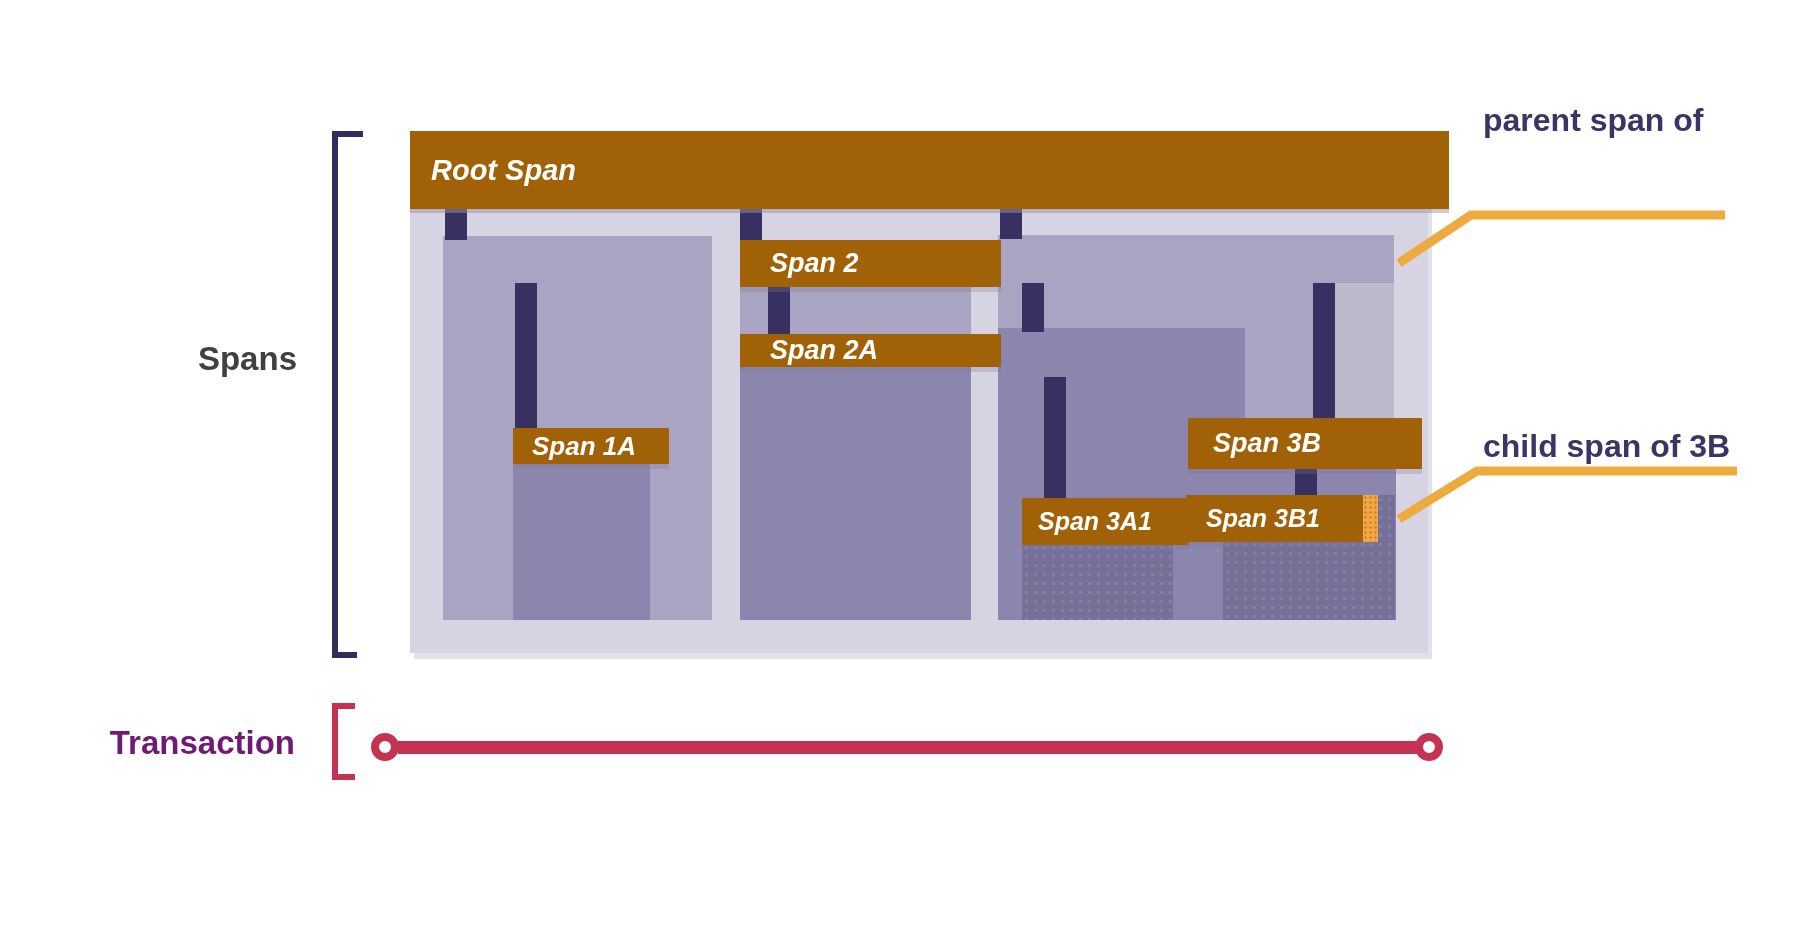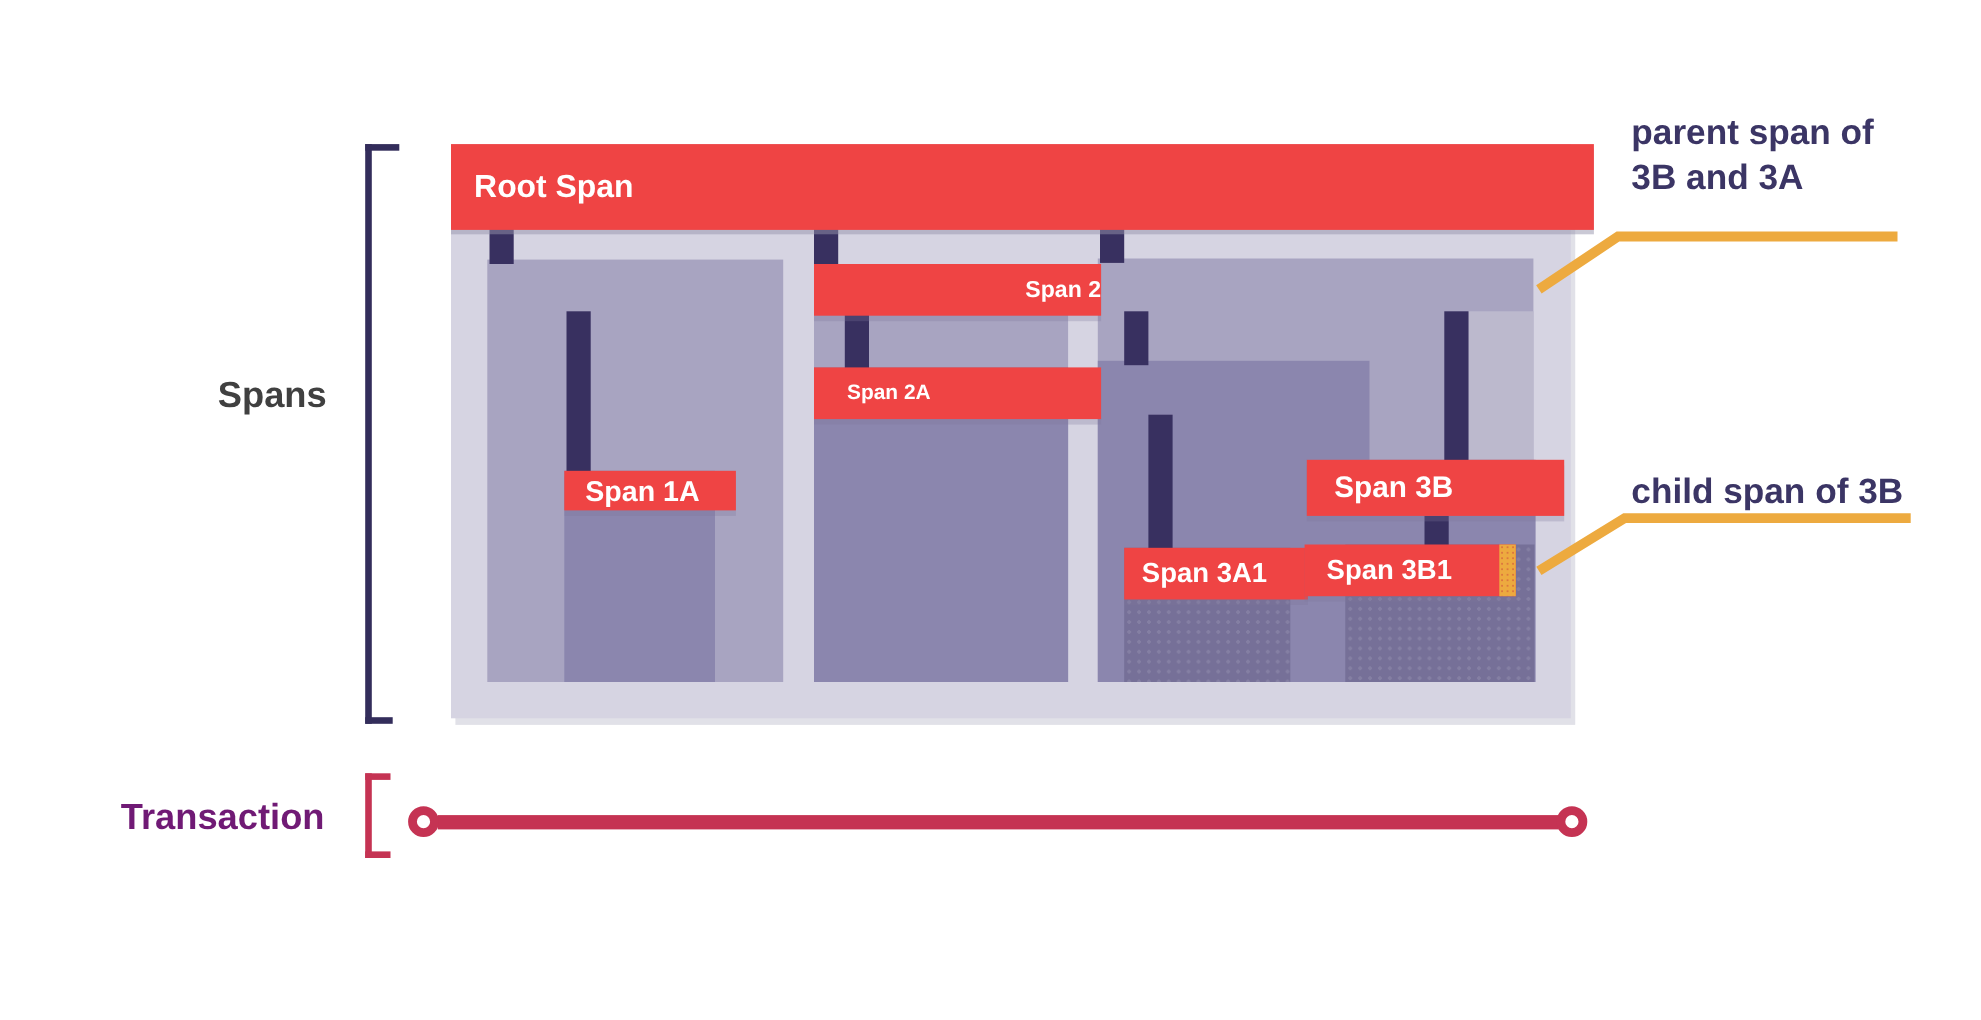--- a/index.html
+++ b/index.html
@@ -31,28 +31,28 @@
   .c-r1{left:445px;top:205px;height:35px;}
   .c-r2{left:740px;top:205px;height:39px;}
   .c-r3{left:1000px;top:205px;height:34px;}
   .c-1a{left:515px;top:283px;height:150px;}
   .c-2a{left:768px;top:283px;height:55px;}
   .c-3a{left:1022px;top:283px;height:49px;}
   .c-3b{left:1313px;top:283px;height:139px;}
   .c-3a1{left:1044px;top:377px;height:125px;}
   .c-3b1{left:1295px;top:469px;height:30px;}
   
-  .bar{background:#ef4444;color:#ffffff;font-weight:bold;display:flex;align-items:center;
-    box-shadow:0 5px 0 rgba(125,120,155,0.28);}
+  .bar{background:#a16207;color:#ffffff;font-weight:bold;display:flex;align-items:center;
+    box-shadow:0 5px 0 rgba(125,120,155,0.28);font-style:italic;}
   .bar-root{left:410px;top:131px;width:1018px;height:78px;font-size:29px;padding-left:21px;box-shadow:0 4px 0 rgba(150,148,172,0.5);}
   .bar-s1{left:445px;top:236px;width:267px;height:47px;font-size:27px;padding-left:27px;}
-  .bar-s2{left:740px;top:240px;width:231px;height:47px;font-size:21px;padding-left:30px;justify-content:flex-end;}
+  .bar-s2{left:740px;top:240px;width:231px;height:47px;font-size:27px;padding-left:30px;}
   .bar-s3{left:998px;top:235px;width:399px;height:48px;font-size:27px;padding-left:22px;}
   .bar-1a{left:513px;top:428px;width:137px;height:36px;font-size:26px;padding-left:19px;}
-  .bar-2a{left:740px;top:334px;width:231px;height:47px;font-size:19px;padding-left:30px;align-items:center;}
+  .bar-2a{left:740px;top:334px;width:231px;height:33px;font-size:27px;padding-left:30px;align-items:center;}
   .bar-3a{left:998px;top:328px;width:247px;height:49px;font-size:27px;padding-left:17px;}
   .bar-3b{left:1188px;top:418px;width:209px;height:51px;font-size:27px;padding-left:25px;}
   .bar-3a1{left:1022px;top:498px;width:151px;height:47px;font-size:25px;padding-left:16px;}
   .bar-3b1{left:1186px;top:495px;width:172px;height:47px;font-size:25px;padding-left:20px;}
   .marker{position:absolute;right:0;top:0;bottom:0;width:15px;background:#edaa3f;
     background-image:radial-gradient(rgba(200,60,60,0.45) 1px, transparent 1.2px);
     background-size:5px 5px;}
   
   .bracket{background:#332d5b;}
   .spans-brk-v{left:332px;top:131px;width:6px;height:527px;}
@@ -128,21 +128,20 @@
     <span class="marker"></span>
   </div>
 
   <svg class="abs svg-overlay" width="1801" height="927" viewBox="0 0 1801 927">
     <polyline points="1399,263 1471,215 1725,215" fill="none" stroke="#edaa3f" stroke-width="9"></polyline>
     <polyline points="1399,519 1477,471 1737,471" fill="none" stroke="#edaa3f" stroke-width="9"></polyline>
   </svg>
 
   <div class="abs ann ann-parent">
     <div>parent span of</div>
-    <div>3B and 3A</div>
   </div>
   <div class="abs ann ann-child">
     <div>child span of 3B</div>
   </div>
 
   <div class="abs bracket spans-brk-v"></div>
   <div class="abs bracket spans-brk-t"></div>
   <div class="abs bracket spans-brk-b"></div>
   <div class="abs label-spans">Spans</div>
 

